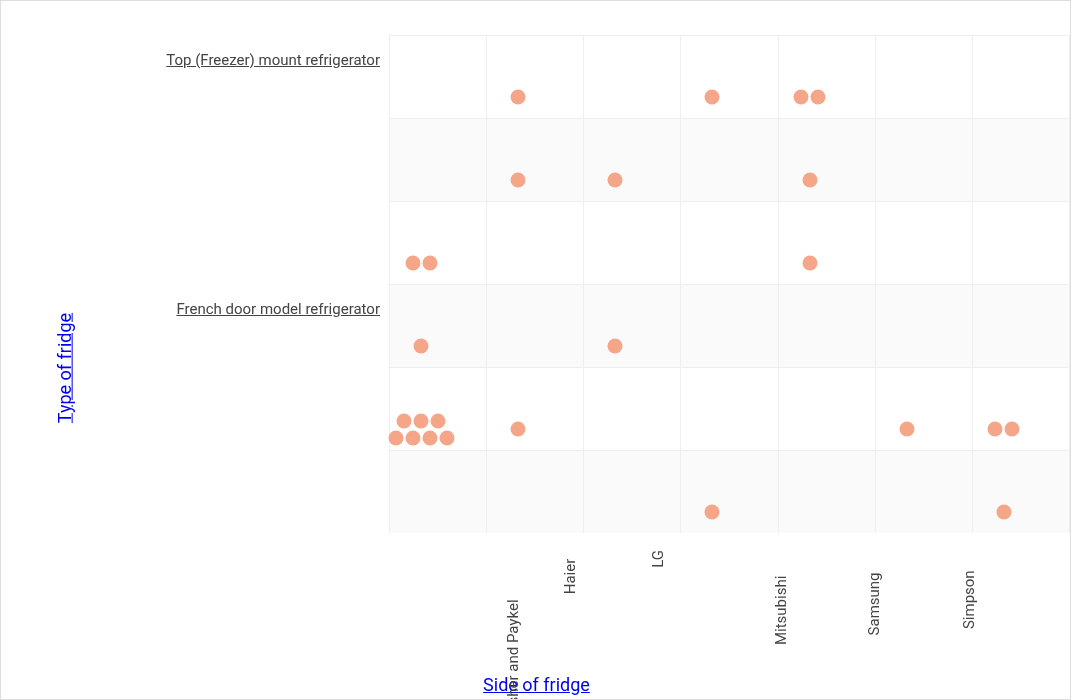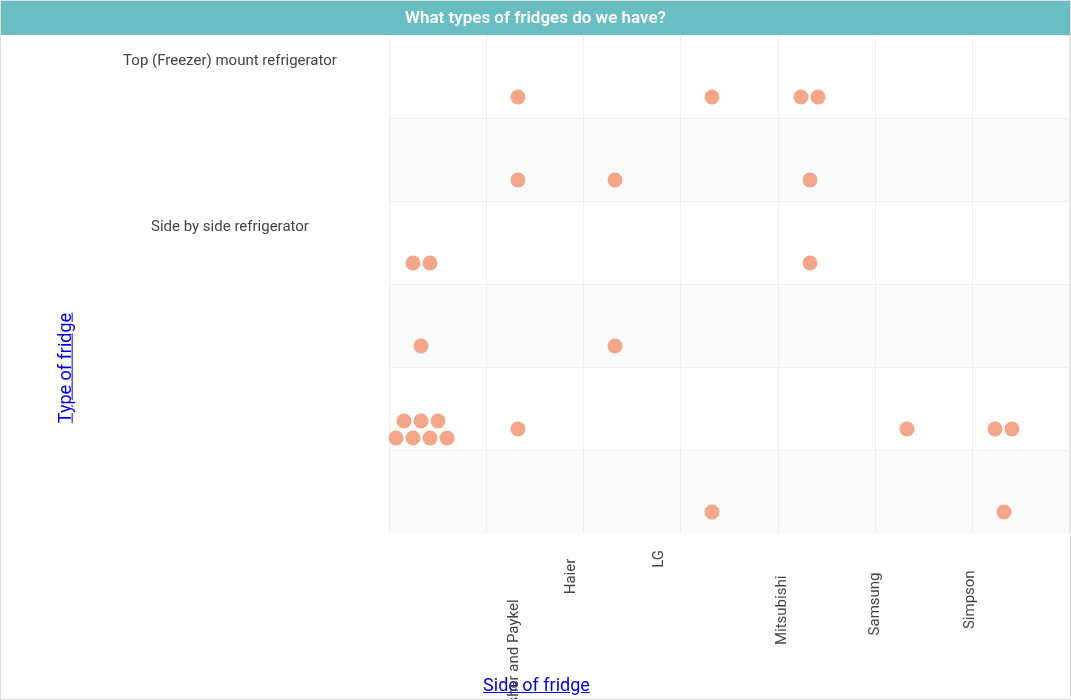--- a/index.html
+++ b/index.html
@@ -63,28 +63,29 @@
     border-top: 1px solid #eee;
   }
   .row-band.alt { background: #fafafa; }
   .col-line {
     position: absolute;
     top: 0; height: 100%;
     border-left: 1px solid #eee;
   }
   .y-tick {
     position: absolute;
-    right: 652px;
+    right: 692px;
     width: 380px;
-    text-align: center;
+    text-align: right;
     font-size: 15px;
     color: #444;
     white-space: nowrap;
     overflow: hidden;
     text-overflow: ellipsis;
+    text-decoration: underline;
   }
   .x-tick {
     position: absolute;
     top: 506px;
     transform-origin: center top;
     transform: rotate(-90deg) translateX(-100%);
     font-size: 15px;
     color: #444;
     white-space: nowrap;
   }
@@ -94,21 +95,20 @@
     border-radius: 50%;
     background: #F5A182;
     opacity: 0.95;
     transform: translate(-50%, -50%);
   }
 </style>
 </head>
 <body>
 
 <div class="frame">
-  <div class="titlebar">What types of fridges do we have?</div>
 
   <div class="chart-area">
     <a class="y-axis-title">Type of fridge</a>
     <a class="x-axis-title">Side of fridge</a>
 
     <div class="plot" id="plot">
         <div class="row-band" style="top: 0px; height: 83px;"></div>
         <div class="row-band alt" style="top: 83px; height: 83px;"></div>
         <div class="row-band" style="top: 166px; height: 83px;"></div>
         <div class="row-band alt" style="top: 249px; height: 83px;"></div>
@@ -142,21 +142,21 @@
         <div class="dot" title="Samsung — Top (Freezer) mount refrigerator" style="left: 412.129px; top: 62.25px;"></div>
         <div class="dot" title="Samsung — Top (Freezer) mount refrigerator" style="left: 429.129px; top: 62.25px;"></div>
         <div class="dot" title="Samsung — Single-door refrigerator with freezer capacity" style="left: 420.629px; top: 145.25px;"></div>
         <div class="dot" title="Samsung — Side by side refrigerator" style="left: 420.629px; top: 228.25px;"></div>
         <div class="dot" title="Simpson — Bottom (Freezer) mount refrigerator" style="left: 517.771px; top: 394.25px;"></div>
         <div class="dot" title="Westinghouse — Bottom (Freezer) mount refrigerator" style="left: 606.414px; top: 394.25px;"></div>
         <div class="dot" title="Westinghouse — Bottom (Freezer) mount refrigerator" style="left: 623.414px; top: 394.25px;"></div>
         <div class="dot" title="Westinghouse — All refrigerator" style="left: 614.914px; top: 477.25px;"></div>
       </div>
   <div class="y-tick" style="top: 15.9px;">Top (Freezer) mount refrigerator</div>
-      <div class="y-tick" style="top: 181.9px;">Side by side refrigerator</div>
+      <div class="y-tick" style="top: 264.9px;">French door model refrigerator</div>
       <div class="x-tick" style="left: 444.571px;">Fisher and Paykel</div>
       <div class="x-tick" style="left: 541.714px;">Haier</div>
       <div class="x-tick" style="left: 638.857px;">LG</div>
       <div class="x-tick" style="left: 736px;">Mitsubishi</div>
       <div class="x-tick" style="left: 833.143px;">Samsung</div>
       <div class="x-tick" style="left: 930.286px;">Simpson</div>
     </div>
 </div>
 
 </body></html>

